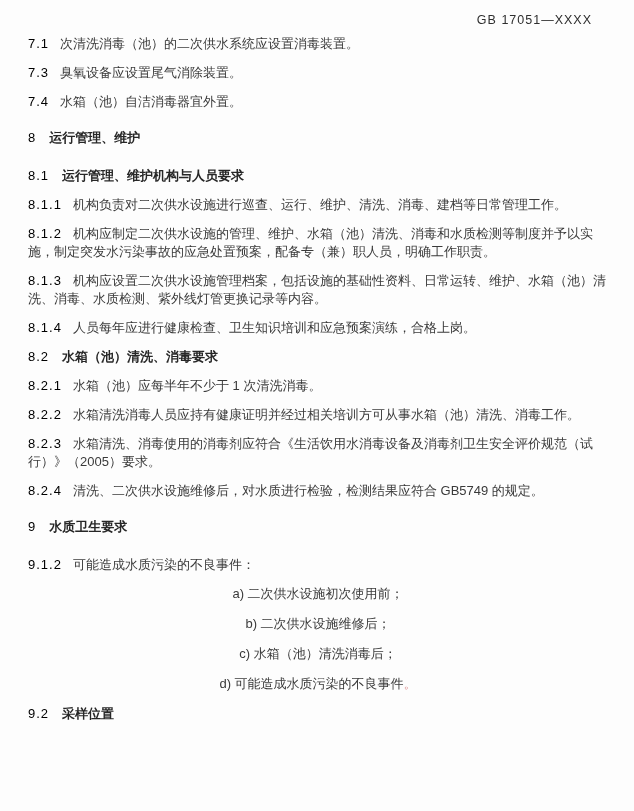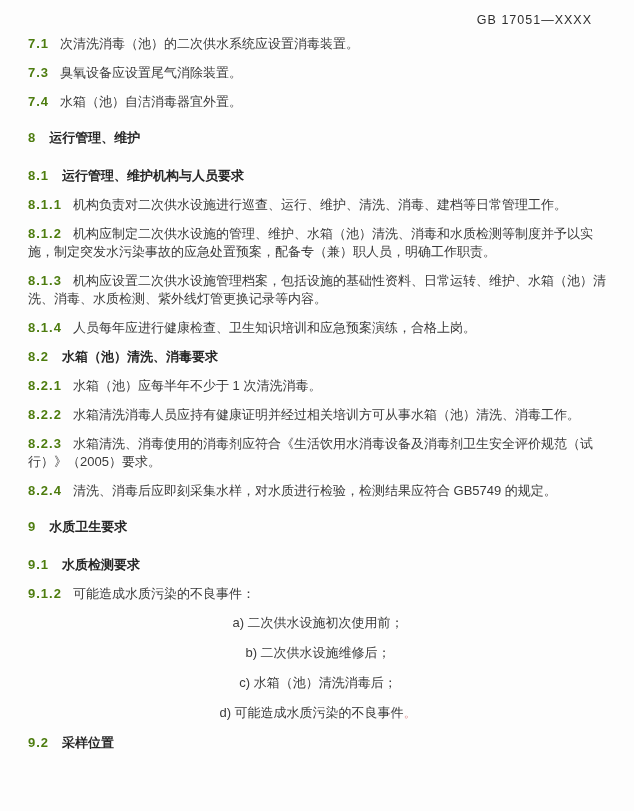--- a/index.html
+++ b/index.html
@@ -15,21 +15,21 @@
   .header {
     text-align: right;
     padding: 13px 42px 0 0;
     height: 14px; line-height: 14px;
     font-size: 12.5px; font-weight: normal;
     color: #2e2e2e; letter-spacing: 1px;
   }
   .content { padding: 8px 26px 0 28px; }
   .content p { margin: 0 0 11px 0; font-size: 13px; line-height: 18px; }
   .num {
-    font-weight: bold; color: #4d7c0f;
+    font-weight: normal; color: #000000;
     margin-right: 11px; letter-spacing: 1px;
     white-space: nowrap;
   }
   .heading { font-weight: bold; color: #272727; }
   .heading .num { margin-right: 13px; }
   p.h1 { margin: 18px 0 20px 0; }
   p.h2 { margin: 0 0 11px 0; }
   p.list-item { margin: 0 0 12px 0; text-align: center; }
 </style>
 </head>
@@ -46,23 +46,22 @@
       <p class="heading h1"><span class="num">8</span><span>运行管理、维护</span></p>
       <p class="heading h2"><span class="num">8.1</span><span>运行管理、维护机构与人员要求</span></p>
       <p class="clause"><span class="num">8.1.1</span><span>机构负责对二次供水设施进行巡查、运行、维护、清洗、消毒、建档等日常管理工作。</span></p>
       <p class="clause"><span class="num">8.1.2</span><span>机构应制定二次供水设施的管理、维护、水箱（池）清洗、消毒和水质检测等制度并予以实施，制定突发水污染事故的应急处置预案，配备专（兼）职人员，明确工作职责。</span></p>
       <p class="clause"><span class="num">8.1.3</span><span>机构应设置二次供水设施管理档案，包括设施的基础性资料、日常运转、维护、水箱（池）清洗、消毒、水质检测、紫外线灯管更换记录等内容。</span></p>
       <p class="clause"><span class="num">8.1.4</span><span>人员每年应进行健康检查、卫生知识培训和应急预案演练，合格上岗。</span></p>
       <p class="heading h2"><span class="num">8.2</span><span>水箱（池）清洗、消毒要求</span></p>
       <p class="clause"><span class="num">8.2.1</span><span>水箱（池）应每半年不少于 1 次清洗消毒。</span></p>
       <p class="clause"><span class="num">8.2.2</span><span>水箱清洗消毒人员应持有健康证明并经过相关培训方可从事水箱（池）清洗、消毒工作。</span></p>
       <p class="clause"><span class="num">8.2.3</span><span>水箱清洗、消毒使用的消毒剂应符合《生活饮用水消毒设备及消毒剂卫生安全评价规范（试行）》（2005）要求。</span></p>
-      <p class="clause"><span class="num">8.2.4</span><span>清洗、消毒后应即刻采集水样，对水质进行检验，检测结果应符合 GB5749 的规定。</span></p>
+      <p class="clause"><span class="num">8.2.4</span><span>清洗、二次供水设施维修后，对水质进行检验，检测结果应符合 GB5749 的规定。</span></p>
       <p class="heading h1"><span class="num">9</span><span>水质卫生要求</span></p>
-      <p class="heading h2"><span class="num">9.1</span><span>水质检测要求</span></p>
       <p class="clause"><span class="num">9.1.2</span><span>可能造成水质污染的不良事件：</span></p>
       <p class="list-item"><span>a) 二次供水设施初次使用前；</span></p>
       <p class="list-item"><span>b) 二次供水设施维修后；</span></p>
       <p class="list-item"><span>c) 水箱（池）清洗消毒后；</span></p>
       <p class="list-item"><span>d) 可能造成水质污染的不良事件</span><span style="color: rgb(217, 128, 128);">。</span></p>
       <p class="heading h2"><span class="num">9.2</span><span>采样位置</span></p>
     </div>
 </div>
 
 </body></html>

